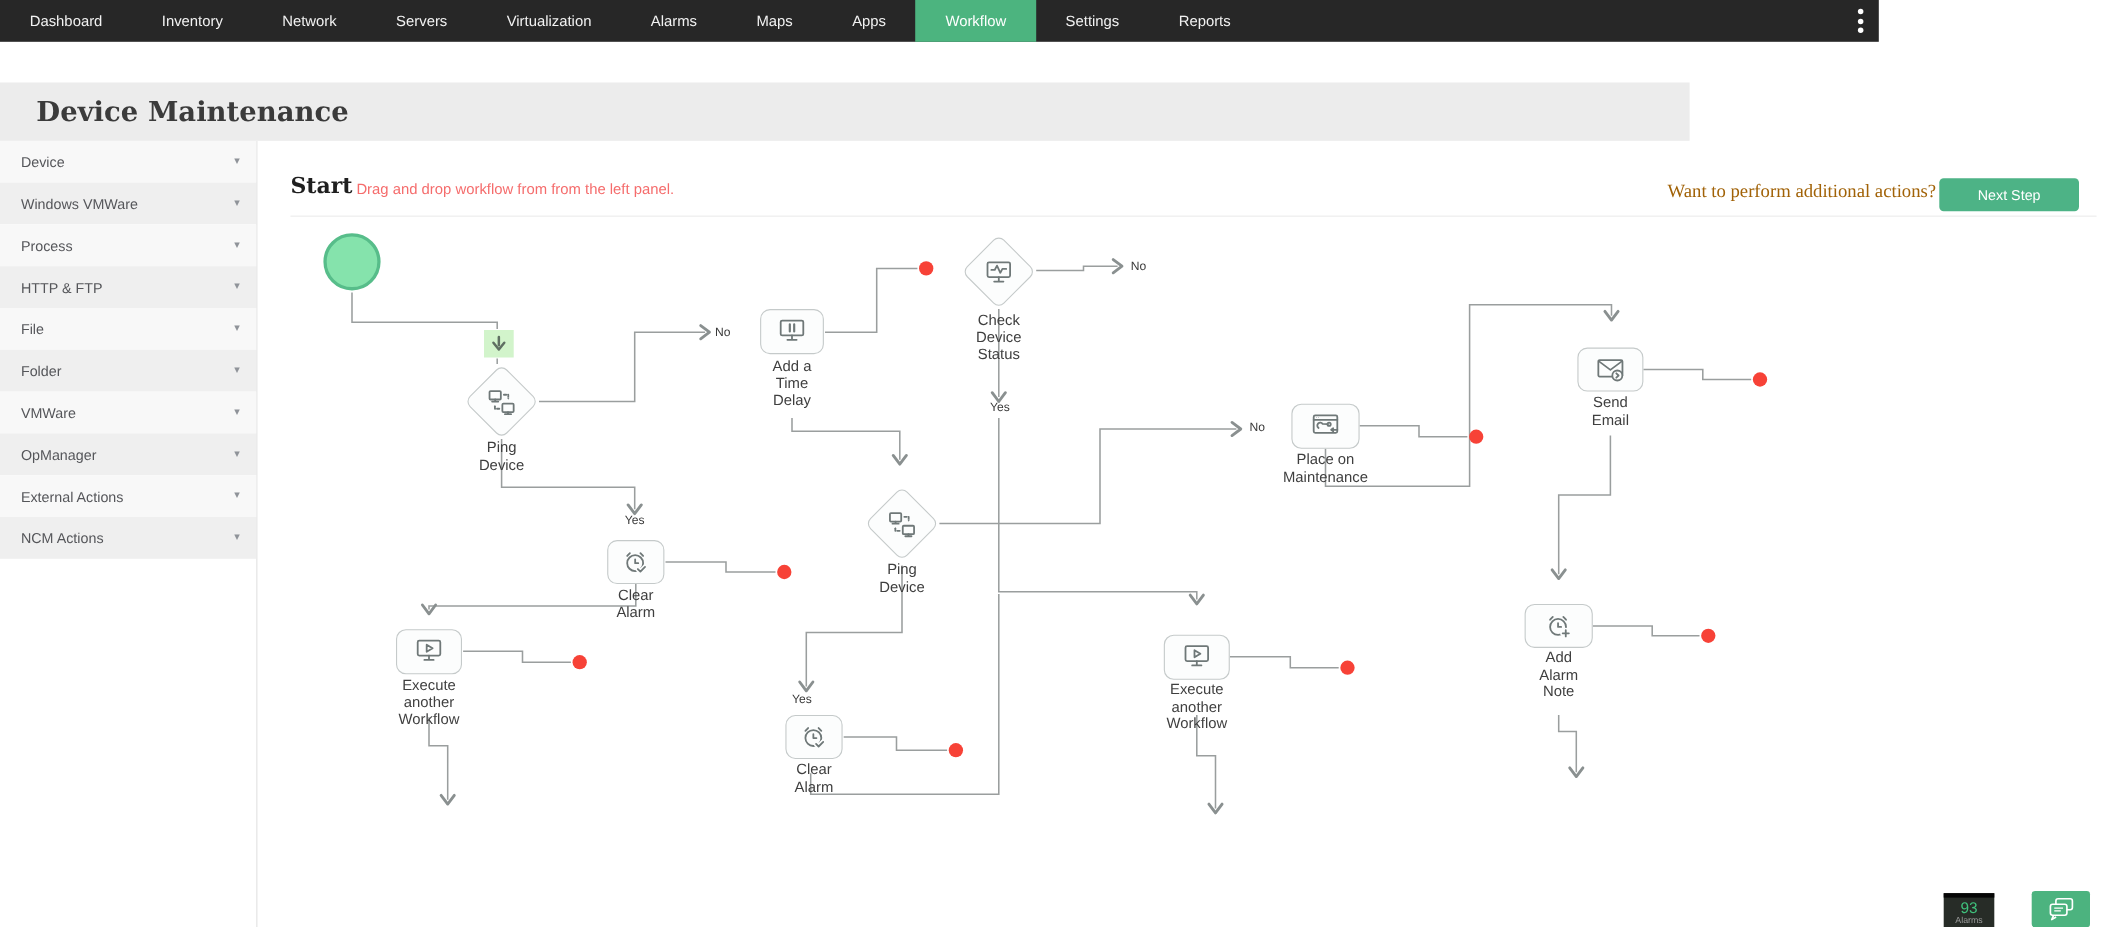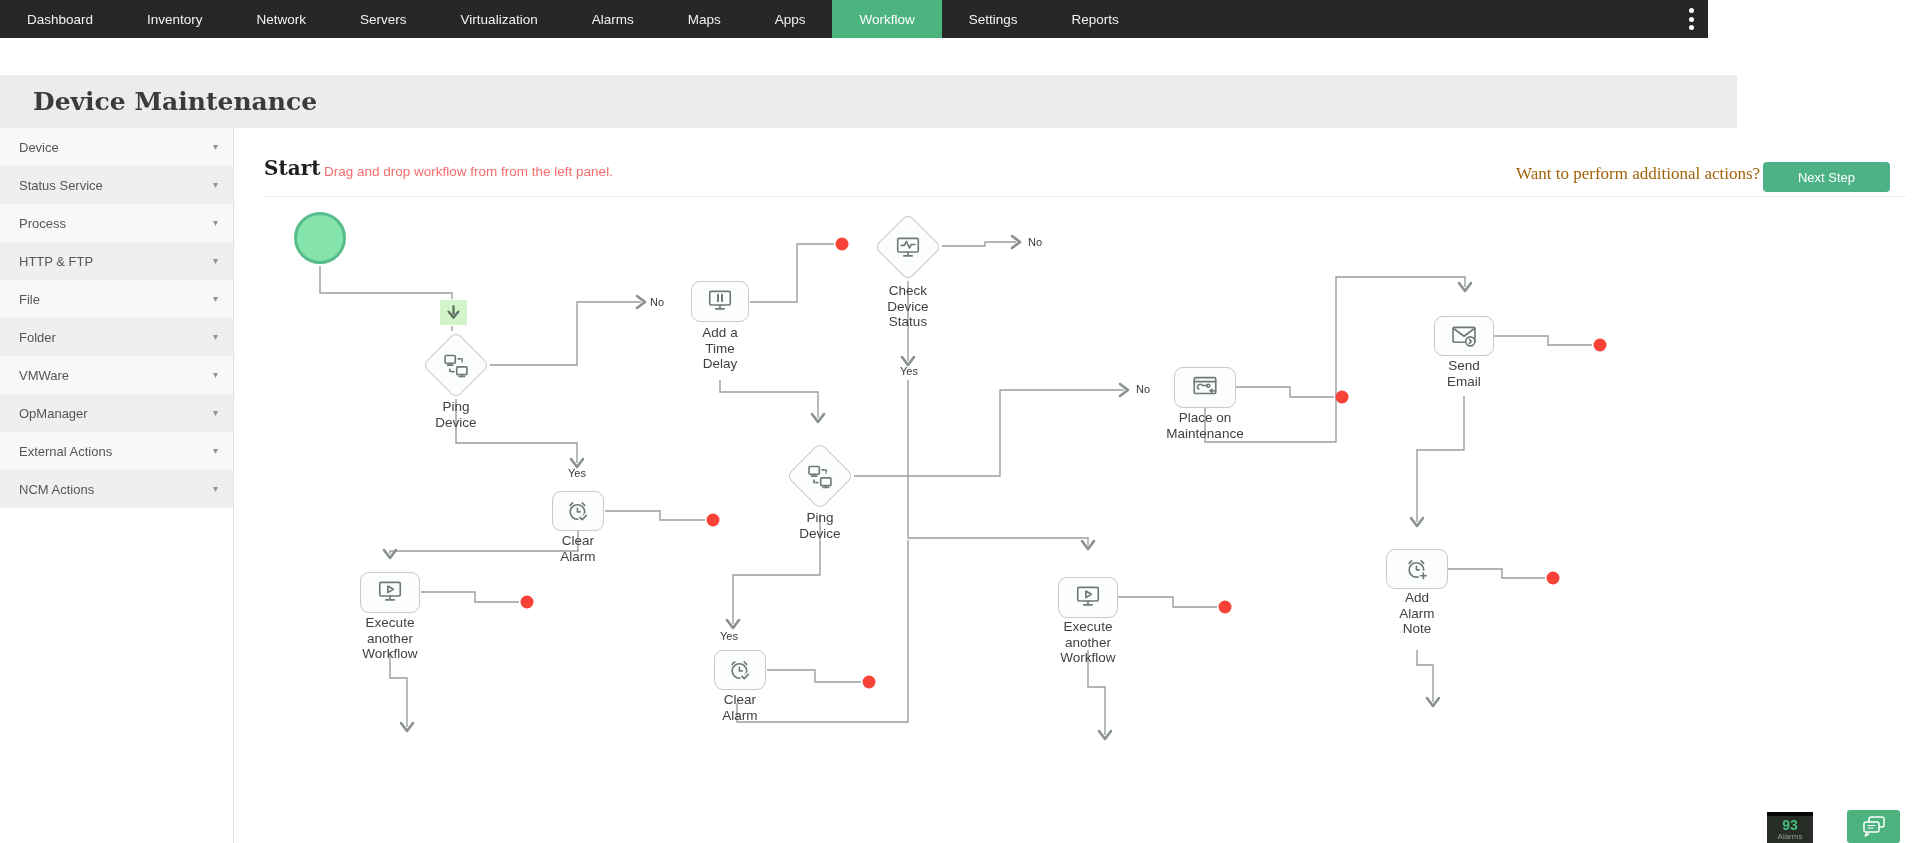--- a/index.html
+++ b/index.html
@@ -14,21 +14,21 @@
   .kebab{position:absolute;right:14px;top:8px;display:flex;flex-direction:column;gap:3.5px;cursor:pointer;}
   .kebab span{width:5px;height:5px;border-radius:50%;background:#fff;}
 
   
   .tabbar{position:absolute;left:0;top:38px;width:1920px;height:37px;background:#fafafa;display:flex;z-index:30;}
   .tab{display:flex;align-items:center;padding:0 28px;height:100%;box-sizing:border-box;
        font-size:13px;color:#4a4a4a;cursor:pointer;border-bottom:3px solid transparent;}
   .tab.active{border-bottom:3px solid #35ac74;color:#2f2f2f;}
 
   
-  .titlebar{position:absolute;left:0;top:75px;width:1737px;height:53px;background:#ececec;z-index:30;
+  .titlebar{position:absolute;left:0;top:75px;width:1536px;height:53px;background:#ececec;z-index:30;
             display:flex;align-items:center;}
   .page-title{margin-left:33px;font-family:"DejaVu Serif",serif;font-weight:700;font-size:25px;color:#3b3b3b;}
 
   
   .sidebar{position:absolute;left:0;top:128px;width:234px;height:715px;background:#fff;z-index:20;
            border-right:1px solid #e2e2e2;box-sizing:border-box;}
   .side-item{height:38px;display:flex;align-items:center;justify-content:space-between;
              padding:0 15px 0 19px;font-size:13px;color:#55565a;cursor:pointer;}
   .side-item:nth-child(odd){background:#f8f8f8;}
   .side-item:nth-child(even){background:#efefef;}
@@ -60,21 +60,21 @@
              pointer-events:none;}
   .node-label{position:absolute;width:110px;text-align:center;font-size:13.5px;line-height:15.5px;
               color:#3f3f3f;white-space:pre-line;z-index:7;pointer-events:none;}
   .edge-label{position:absolute;transform:translate(-50%,-50%);font-size:11px;color:#3a3a3a;z-index:8;
               pointer-events:none;}
 
   
   .alarm-badge{position:absolute;left:1767px;top:812px;width:46px;height:31px;background:#272c27;
                border-top:4px solid #060606;box-sizing:border-box;display:flex;flex-direction:column;
                align-items:center;justify-content:center;cursor:pointer;z-index:30;}
-  .alarm-num{font-size:14px;font-weight:bold;color:#3fc17c;line-height:14px;}
+  .alarm-num{font-size:14px;font-weight:normal;color:#3fc17c;line-height:14px;}
   .alarm-word{font-size:8px;color:#9b9b9b;line-height:9px;}
   .feedback-badge{position:absolute;left:1847px;top:810px;width:53px;height:33px;background:#4cb37f;
                   border-radius:3px;display:flex;align-items:center;justify-content:center;cursor:pointer;z-index:30;}
 </style>
 </head>
 <body>
 
 <div class="page">
 
   <div class="topnav">
@@ -102,21 +102,21 @@
   <div class="titlebar">
     <div class="page-title">Device Maintenance</div>
   </div>
 
   <div class="sidebar" id="sidebar-items">
       <div class="side-item">
         <span>Device</span>
         <span class="side-caret">▾</span>
       </div>
       <div class="side-item">
-        <span>Status Service</span>
+        <span>Windows VMWare</span>
         <span class="side-caret">▾</span>
       </div>
       <div class="side-item">
         <span>Process</span>
         <span class="side-caret">▾</span>
       </div>
       <div class="side-item">
         <span>HTTP &amp; FTP</span>
         <span class="side-caret">▾</span>
       </div>

